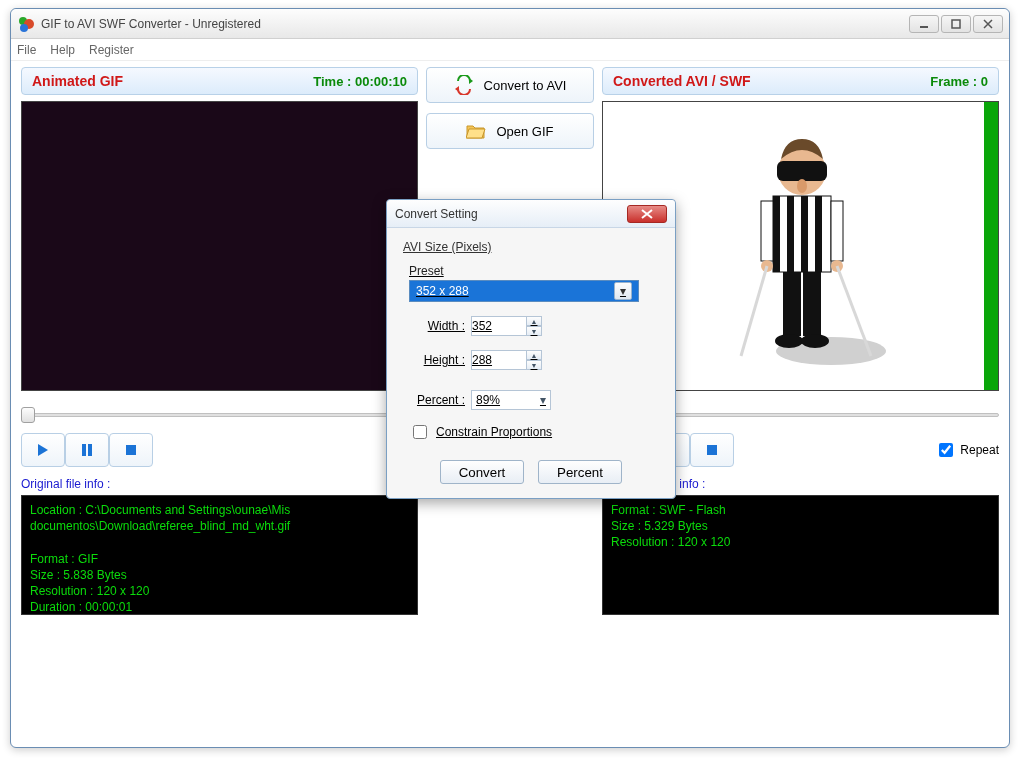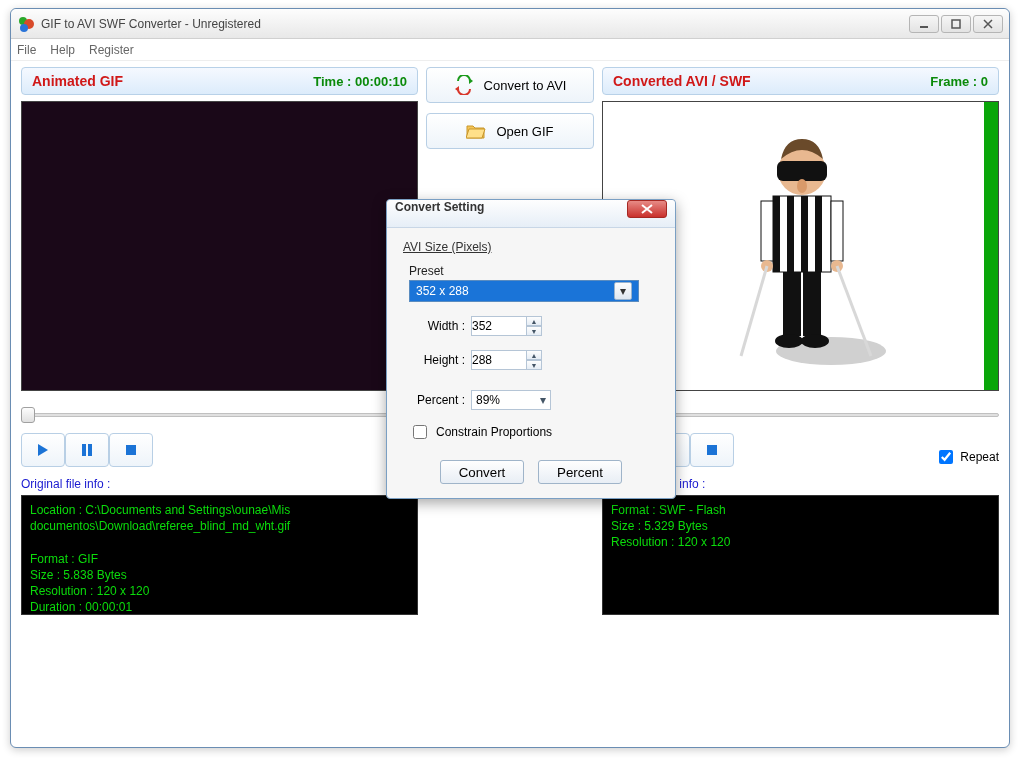--- a/index.html
+++ b/index.html
@@ -113,21 +113,21 @@
   }
   .track-thumb {
     position:absolute; top:2px; left:0;
     width:14px; height:16px;
     background: linear-gradient(#fdfdfd,#e0e0e0);
     border:1px solid #a0a0a0; border-radius:3px;
     cursor: pointer;
   }
   .controls-row {
     margin-top: 10px;
-    display:flex; align-items:flex-end; gap:0;
+    display:flex; align-items:center; gap:0;
   }
   .ctrl-btn {
     width:44px; height:34px;
     border:1px solid #b8cfe5;
     background: linear-gradient(#ffffff,#eef4fa);
     border-radius:4px;
     display:flex; align-items:center; justify-content:center;
     cursor:pointer;
   }
   .ctrl-btn svg { width:16px; height:16px; }
@@ -172,37 +172,36 @@
     border-radius:4px;
     background:#f6f6f6;
     box-shadow: 0 4px 14px rgba(0,0,0,0.35);
     font-size:12px;
     z-index: 50;
   }
   .dlg-title {
     height:28px;
     background: linear-gradient(#fefefe,#e6eef7);
     border-bottom:1px solid #c8d6e6;
-    display:flex; align-items:flex-start; justify-content:space-between;
+    display:flex; align-items:center; justify-content:space-between;
     padding:0 8px;
     border-radius:4px 4px 0 0;
     color:#333;
-    font-weight:bold;
   }
   .dlg-close {
     width:40px; height:18px;
     background: linear-gradient(#e78b86,#c9302c);
     border:1px solid #a52823;
     border-radius:3px;
     color:#fff; display:flex; align-items:center; justify-content:center;
     cursor:pointer; font-weight:bold; font-size:11px;
   }
   .dlg-body { padding: 10px 14px 14px 14px; }
   .dlg-group-label { margin: 2px 0 10px 2px; color:#333;text-decoration:underline; }
-  .dlg-sub { margin-left:8px; }
+  .dlg-sub { margin-left:8px;text-decoration:underline; }
   .dlg-field-label { color:#222; margin-bottom:2px; }
   .dlg-select {
     width: 230px; height:22px;
     background:#1a74d8; color:#fff;
     border:1px solid #5a8cc0;
     padding:0 6px;
     display:flex; align-items:center; justify-content:space-between;
     cursor:pointer;
   }
   .dlg-select .arrow {

